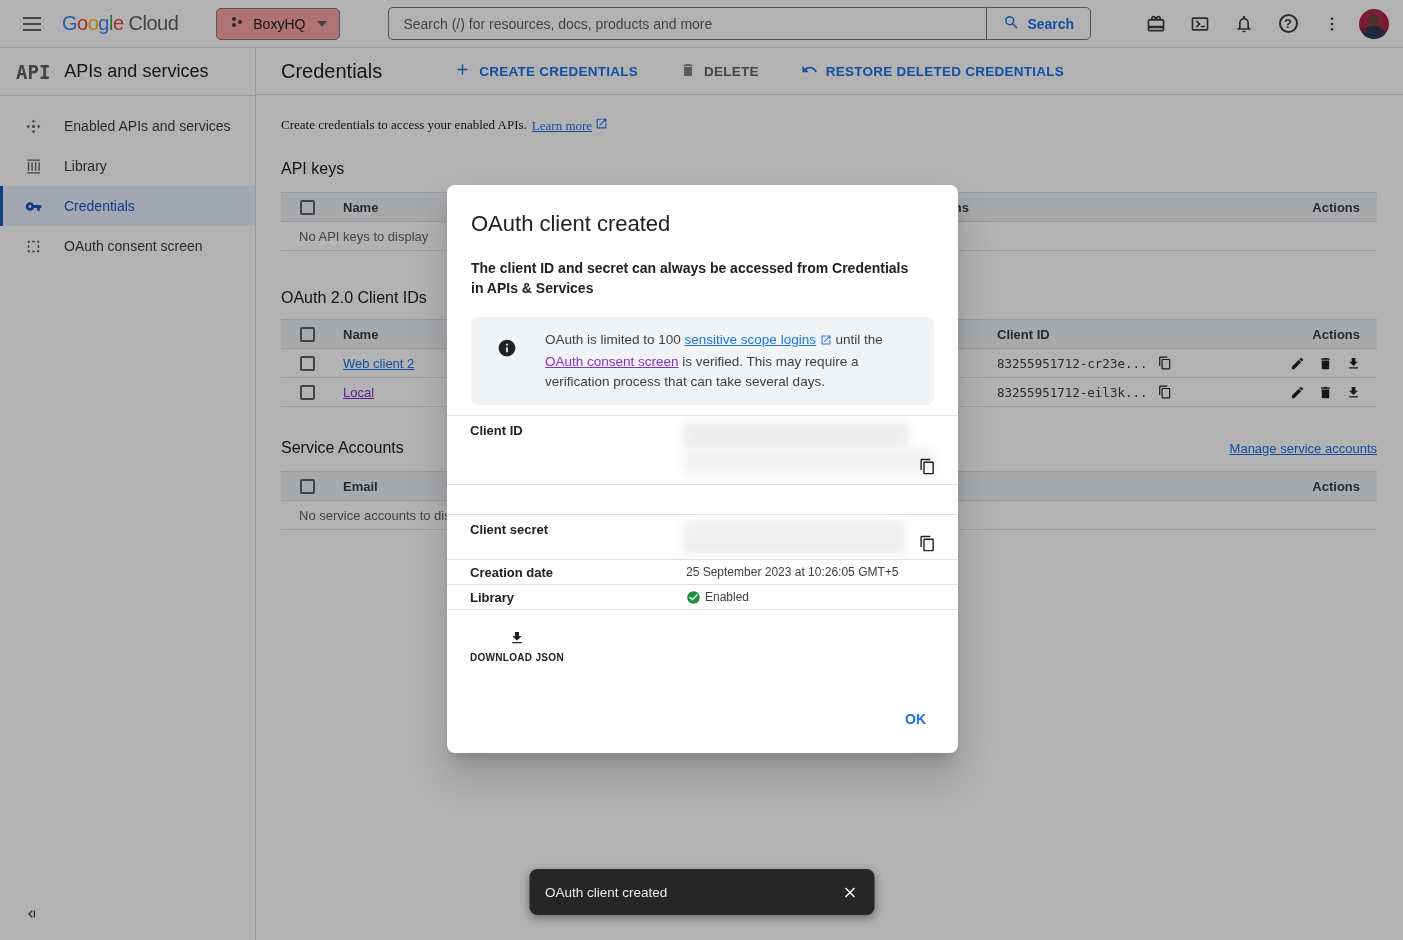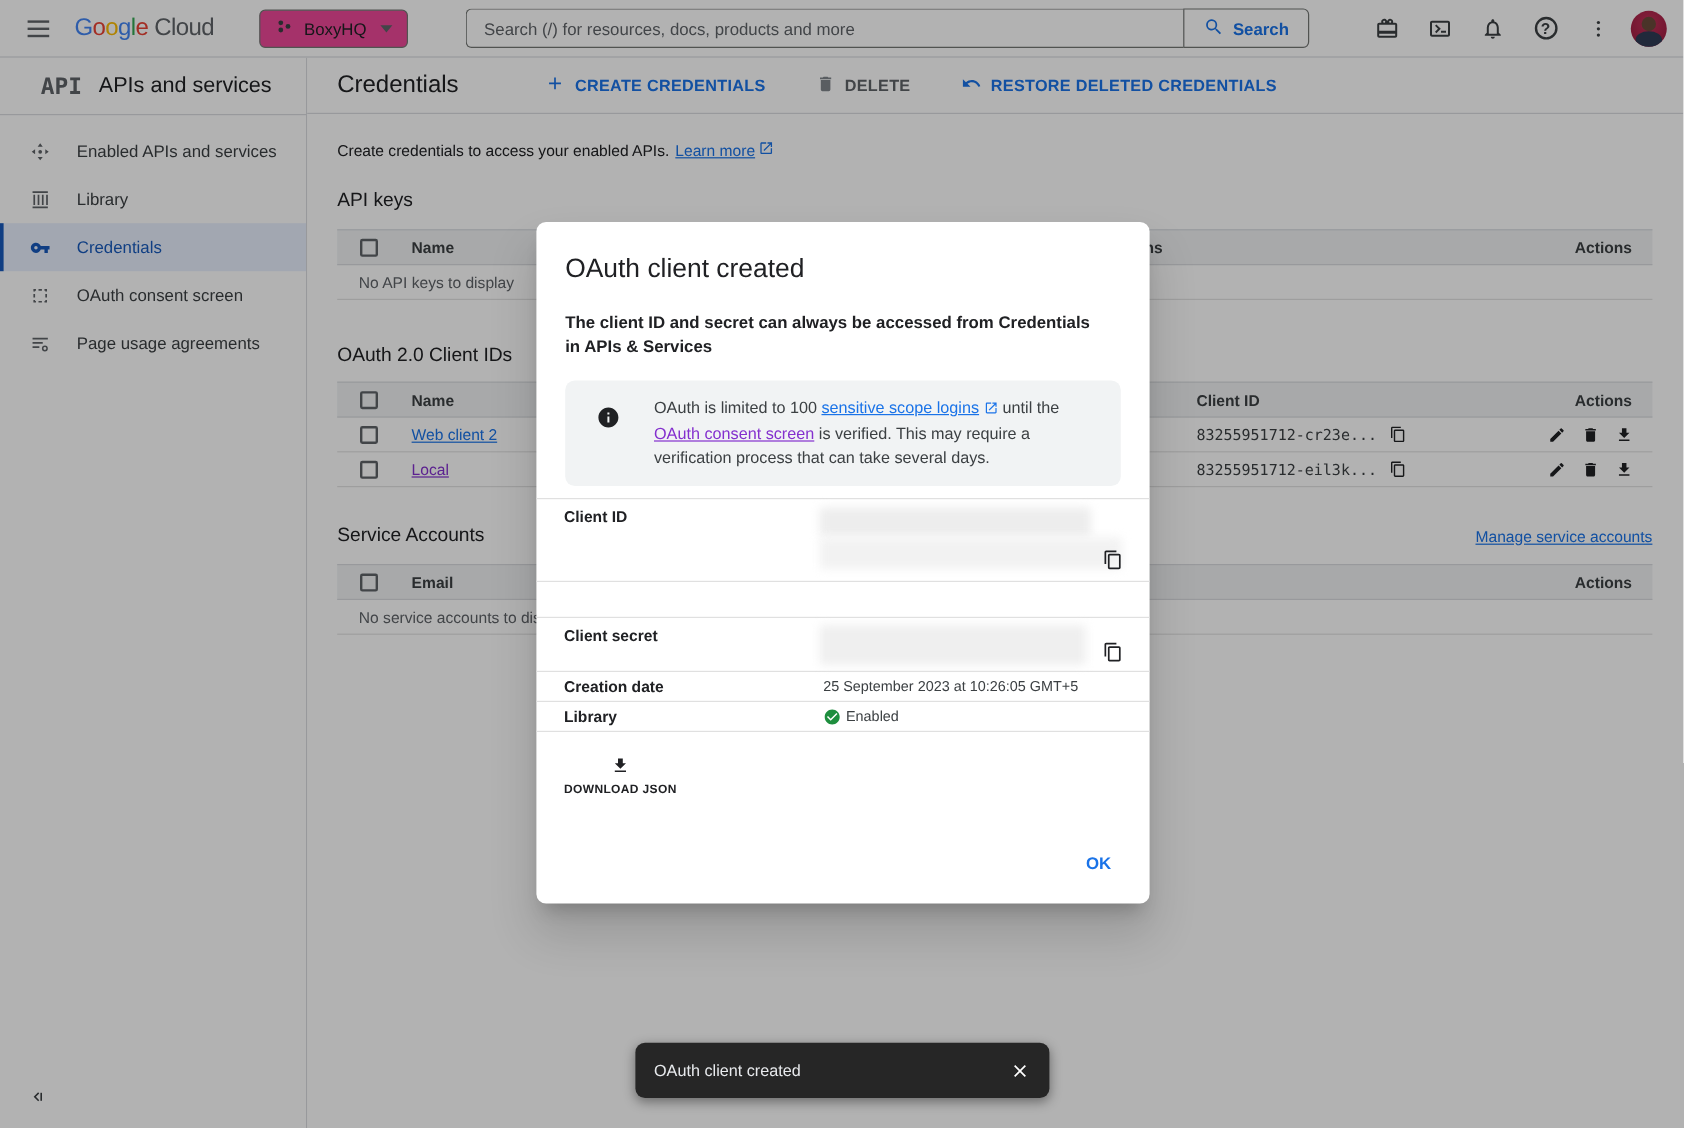--- a/index.html
+++ b/index.html
@@ -16,21 +16,21 @@
   .topbar{position:absolute;left:0;top:0;width:1403px;height:48px;background:#fff;
     border-bottom:1px solid var(--border);display:flex;align-items:center;z-index:1;}
   .tb-left{display:flex;align-items:center;}
   .hamburger{width:40px;height:40px;margin-left:12px;border:none;background:none;cursor:pointer;
     display:flex;flex-direction:column;justify-content:center;gap:4px;align-items:center;}
   .hamburger span{display:block;width:18px;height:2px;background:#5f6368;}
   .logo{display:flex;align-items:center;margin-left:10px;font-size:20px;letter-spacing:-.5px;}
   .logo .cloud{color:#5f6368;margin-left:5px;}
   .c-blu{color:#4285F4}.c-red{color:#EA4335}.c-yel{color:#FBBC04}.c-grn{color:#34A853}
   .projsel{display:flex;align-items:center;gap:8px;height:32px;margin-left:38px;padding:0 12px;
-    border:1px solid #747775;border-radius:5px;background:#ec4899;cursor:pointer;font-size:14px;color:var(--text);}
+    border:1px solid #747775;border-radius:5px;background:#fca5a5;cursor:pointer;font-size:14px;color:var(--text);}
   .caret{width:0;height:0;border-left:5px solid transparent;border-right:5px solid transparent;
     border-top:6px solid #5f6368;margin-left:4px;}
   .searchwrap{display:flex;align-items:center;margin-left:48px;}
   .searchinput{width:598px;height:33px;border:1px solid #747775;border-right:none;
     border-radius:5px 0 0 5px;padding:0 14px;font-size:14px;color:var(--text);
     font-family:"Liberation Sans",sans-serif;background:#fff;outline:none;}
   .searchinput::placeholder{color:#5f6368;}
   .searchbtn{display:flex;align-items:center;gap:7px;height:33px;padding:0 16px;
     border:1px solid #747775;border-radius:0 5px 5px 0;background:#fff;cursor:pointer;
     color:var(--blue);font-size:14px;font-weight:700;font-family:"Liberation Sans",sans-serif;}
@@ -41,21 +41,21 @@
   .helpq{width:19px;height:19px;border:2px solid #3c4043;border-radius:50%;font-size:13px;
     font-weight:700;color:#3c4043;display:flex;align-items:center;justify-content:center;}
   .avatar{width:30px;height:30px;border-radius:50%;cursor:pointer;position:relative;overflow:hidden;
     background:radial-gradient(circle at 50% 35%, #c2315a 0%, #a41f44 70%);border:none;}
   .avatar::before{content:"";position:absolute;left:9px;top:5px;width:12px;height:12px;border-radius:50%;background:#6b4a3a;}
   .avatar::after{content:"";position:absolute;left:4px;top:17px;width:22px;height:14px;border-radius:50% 50% 0 0;background:#2e3b55;}
 
   
   .sidebar{position:absolute;left:0;top:48px;width:256px;height:892px;background:#fff;
     border-right:1px solid var(--border);}
-  .side-head{height:48px;display:flex;align-items:center;border-bottom:1px solid var(--border);padding-left:34px;gap:14px;}
+  .side-head{height:48px;display:flex;align-items:center;border-bottom:1px solid var(--border);padding-left:16px;gap:14px;}
   .api-glyph{font-family:"DejaVu Sans Mono",monospace;font-weight:700;font-size:19px;color:#5f6368;letter-spacing:0px;}
   .side-title{font-size:18px;color:var(--text);}
   .nav{padding-top:10px;}
   .nav-item{display:flex;align-items:center;height:40px;cursor:pointer;border-left:3px solid transparent;padding-left:21px;gap:22px;}
   .nav-item .nicon{width:18px;height:18px;display:flex;align-items:center;justify-content:center;}
   .nav-item .nicon svg{fill:#5f6368;}
   .nav-item .nlabel{font-size:14px;color:#3c4043;}
   .nav-item.selected{background:var(--selbg);border-left-color:var(--blue-dark);}
   .nav-item.selected .nlabel{color:var(--blue-dark);}
   .nav-item.selected .nicon svg{fill:var(--blue-dark);}
@@ -70,21 +70,21 @@
   .tbtn{display:flex;align-items:center;gap:8px;border:none;background:none;cursor:pointer;
     font-family:"Liberation Sans",sans-serif;font-size:13.5px;font-weight:700;letter-spacing:.25px;
     color:var(--blue);padding:8px 10px;}
   .tbtn svg{fill:var(--blue);}
   .tbtn.disabled{color:var(--text2);cursor:default;}
   .tbtn.disabled svg{fill:#80868b;}
   .tbtn.create{margin-left:62px;}
   .tbtn.delete{margin-left:22px;}
   .tbtn.restore{margin-left:22px;}
   .content{padding:0 26px 0 25px;}
-  .intro{margin-top:22px;font-size:13px;color:var(--text);display:flex;align-items:flex-end;gap:5px;}
+  .intro{margin-top:22px;font-size:13px;color:var(--text);display:flex;align-items:flex-start;gap:5px;font-family:Liberation Serif, serif;}
   .learnmore{color:var(--blue);text-decoration:underline;cursor:pointer;display:inline-flex;align-items:center;gap:3px;}
   .learnmore svg{fill:var(--blue);}
   .sect-h{margin-top:26px;font-size:16px;font-weight:400;color:var(--text);}
   .sect-row{margin-top:32px;display:flex;align-items:center;justify-content:space-between;}
   .managelink{font-size:13px;color:var(--blue);text-decoration:underline;cursor:pointer;}
   .gtable{margin-top:14px;width:100%;font-size:13px;}
   .thead{position:relative;display:flex;align-items:center;height:30px;background:var(--thead);
     border-top:1px solid var(--border);border-bottom:1px solid var(--border);font-weight:700;color:#3c4043;}
   .trow{position:relative;display:flex;align-items:center;height:29px;border-bottom:1px solid var(--row-border);color:var(--text3);}
   .cb{width:15px;height:15px;border:2px solid #5f6368;border-radius:2px;background:transparent;
@@ -254,28 +254,20 @@
         <span class="nlabel">Credentials</span>
       </div>
       <div class="nav-item">
         <span class="nicon">
           <svg width="17" height="17" viewBox="0 0 24 24">
               <path d="M4 4h3v2H6v1H4V4zm6 0h4v2h-4V4zm7 0h3v3h-2V6h-1V4zM4 10h2v4H4v-4zm14 0h2v4h-2v-4zM4 17h2v1h1v2H4v-3zm14 1v-1h2v3h-3v-2h1zm-8 0h4v2h-4v-2z"></path>
             </svg>
         </span>
         <span class="nlabel">OAuth consent screen</span>
       </div>
-      <div class="nav-item">
-        <span class="nicon">
-          <svg width="17" height="17" viewBox="0 0 24 24">
-              <path d="M3 5h18v2H3zM3 10h12v2H3zM3 15h8v2H3zM17.5 14a3.5 3.5 0 1 0 0 7 3.5 3.5 0 0 0 0-7zm0 5.2a1.7 1.7 0 1 1 0-3.4 1.7 1.7 0 0 1 0 3.4z"></path>
-            </svg>
-        </span>
-        <span class="nlabel">Page usage agreements</span>
-      </div>
     </nav>
     <button class="collapse">
       <svg width="16" height="16" viewBox="0 0 24 24">
           <path d="M11.67 17.6L6.07 12l5.6-5.6 1.4 1.4-4.2 4.2 4.2 4.2z"></path>
           <rect x="14.5" y="7" width="2" height="10"></rect>
         </svg>
     </button>
   </aside>
 
   <main class="main">

